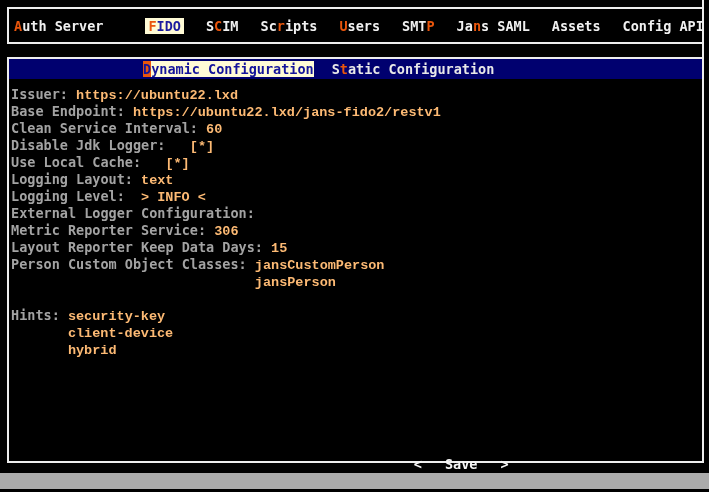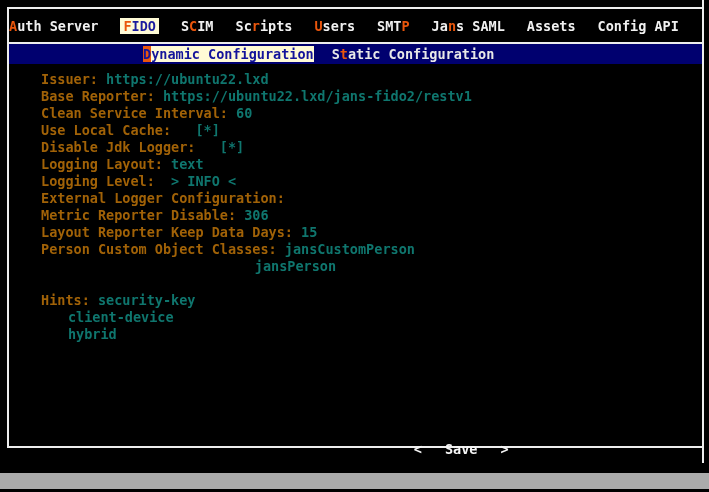--- a/index.html
+++ b/index.html
@@ -16,54 +16,55 @@
   .right-edge {
     position:absolute; left:702px; top:0; width:2px; height:463px;
     background:#ededed;
   }
   
   .menubar {
     position:absolute; left:7px; top:7px; width:697px; height:37px;
     border:2px solid #ededed;
     background:#000;
     display:flex; align-items:center;
+    padding-left:5px;
     gap:22px;
     white-space:pre;
   }
   .menu-item { color:#f0f0f0; cursor:default; }
   .menu-item .hot { color:#ea560c; }
   .menu-item.selected {
-    background:#fffbd6; color:#1b1b9e; padding:0 3px;
+    background:#fffbd6; color:#1b1b9e; padding:0 3px;margin-left:20px;
   }
   .menu-item.selected .hot { color:#ea560c; }
   
   .panel {
-    position:absolute; left:7px; top:42px; width:697px; height:406px;
+    position:absolute; left:7px; top:57px; width:697px; height:406px;
     border:2px solid #ededed;
     background:#000;
   }
   .tabbar {
     height:20px; background:#00006f;
     display:flex; align-items:center;
     padding-left:134px;
     white-space:pre;
   }
   .tab { color:#e8e8e8; margin-right:18px; cursor:default; }
   .tab .hot { color:#ea560c; }
   .tab.selected { background:#fffbd6; color:#14149b; }
   .tab.selected .hot { background:#ea560c; color:#14149b; }
   
   .content { padding:7px 0 0 2px; }
   .row {
     font-family:inherit; font-size:inherit; font-weight:bold;
     line-height:17px; height:17px;
     white-space:pre; color:#f5f5f5;
   }
-  .row .lbl { color:#a16207;margin-left:30px; }
-  .row .val { color:#0f766e; }
+  .row .lbl { color:#a3a3a3; }
+  .row .val { color:#fdba74;font-family:Liberation Mono, monospace; }
   
   .save-row {
     position:absolute; left:356px; top:381px;
     white-space:pre;
   }
   .save-btn {
     background:transparent; border:none;
     font-family:inherit; font-size:13.5px; font-weight:bold;
     color:#f5f5f5; cursor:default;
     display:inline-flex; gap:23px;
@@ -82,28 +83,28 @@
 
   <div class="right-edge"></div>
 
   <nav class="menubar" id="menubar"><span class="menu-item"><span class="hot">A</span>uth Server</span><span class="menu-item selected"><span class="hot">F</span>IDO</span><span class="menu-item">S<span class="hot">C</span>IM</span><span class="menu-item">Sc<span class="hot">r</span>ipts</span><span class="menu-item"><span class="hot">U</span>sers</span><span class="menu-item">SMT<span class="hot">P</span></span><span class="menu-item">Ja<span class="hot">n</span>s SAML</span><span class="menu-item">Assets</span><span class="menu-item">Config API</span></nav>
 
   <section class="panel">
     <div class="tabbar" id="tabbar"><span class="tab selected"><span class="hot">D</span>ynamic Configuration</span><span class="tab">S<span class="hot">t</span>atic Configuration</span></div>
 
     <div class="content" id="fields">
         <pre class="row"><span class="lbl">Issuer:</span> <span class="val">https://ubuntu22.lxd</span></pre>
-        <pre class="row"><span class="lbl">Base Reporter:</span> <span class="val">https://ubuntu22.lxd/jans-fido2/restv1</span></pre>
+        <pre class="row"><span class="lbl">Base Endpoint:</span> <span class="val">https://ubuntu22.lxd/jans-fido2/restv1</span></pre>
         <pre class="row"><span class="lbl">Clean Service Interval:</span> <span class="val">60</span></pre>
+        <pre class="row"><span class="lbl">Disable Jdk Logger:</span> <span class="val">  [*]</span></pre>
         <pre class="row"><span class="lbl">Use Local Cache:</span> <span class="val">  [*]</span></pre>
-        <pre class="row"><span class="lbl">Disable Jdk Logger:</span> <span class="val">  [*]</span></pre>
         <pre class="row"><span class="lbl">Logging Layout:</span> <span class="val">text</span></pre>
         <pre class="row"><span class="lbl">Logging Level:</span> <span class="val"> &gt; INFO &lt;</span></pre>
         <pre class="row"><span class="lbl">External Logger Configuration:</span> <span class="val"></span></pre>
-        <pre class="row"><span class="lbl">Metric Reporter Disable:</span> <span class="val">306</span></pre>
+        <pre class="row"><span class="lbl">Metric Reporter Service:</span> <span class="val">306</span></pre>
         <pre class="row"><span class="lbl">Layout Reporter Keep Data Days:</span> <span class="val">15</span></pre>
         <pre class="row"><span class="lbl">Person Custom Object Classes:</span> <span class="val">jansCustomPerson</span></pre>
         <pre class="row">                              <span class="val">jansPerson</span></pre>
         <pre class="row">&nbsp;</pre>
         <pre class="row"><span class="lbl">Hints:</span> <span class="val">security-key</span></pre>
         <pre class="row">       <span class="val">client-device</span></pre>
         <pre class="row">       <span class="val">hybrid</span></pre>
       </div>
 
     <div class="save-row">

